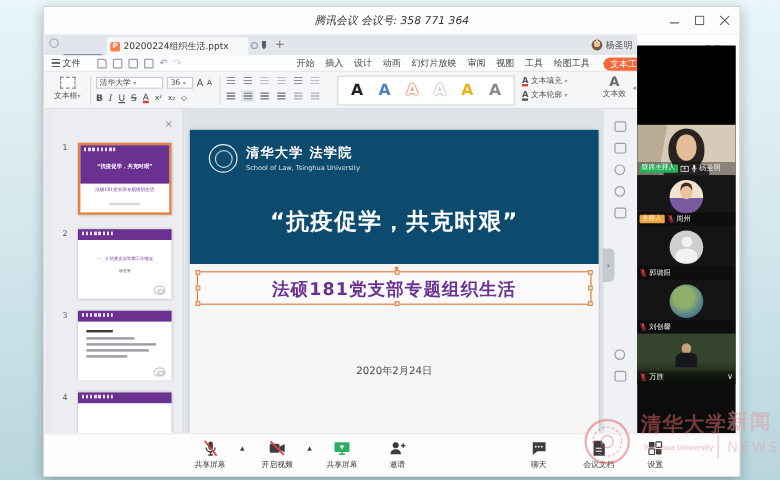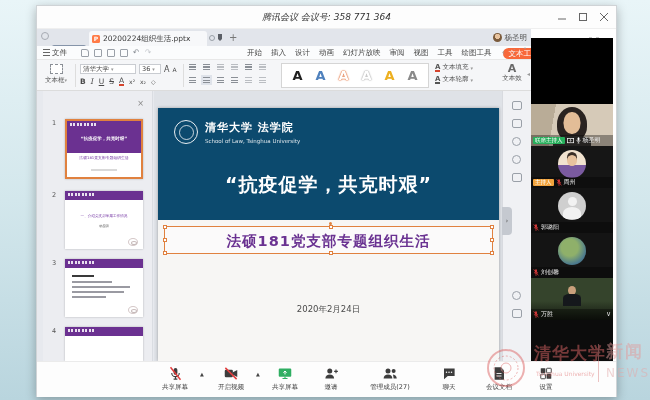--- a/index.html
+++ b/index.html
@@ -532,29 +532,20 @@
 
     <div class="mbtn" style="left:268px">
       <svg width="16" height="15" viewBox="0 0 24 24">
         <circle cx="10" cy="8" r="4" fill="#3d3d3d"></circle>
         <path d="M3 20c0-4 3.2-6.5 7-6.5s7 2.5 7 6.5z" fill="#3d3d3d"></path>
         <path d="M17 8.5h6M20 5.5v6" stroke="#3d3d3d" stroke-width="1.8"></path>
       </svg>
       <div class="mlabel">邀请</div>
     </div>
 
-    <div class="mbtn" style="left:327px">
-      <svg width="17" height="15" viewBox="0 0 26 24">
-        <circle cx="9" cy="8" r="4" fill="#3d3d3d"></circle>
-        <path d="M2 20c0-4 3-6.5 7-6.5s7 2.5 7 6.5z" fill="#3d3d3d"></path>
-        <circle cx="18" cy="8" r="3.2" fill="#3d3d3d"></circle>
-        <path d="M17 13.6c3.4.3 6 2.7 6 6.4h-5" fill="#3d3d3d"></path>
-      </svg>
-      <div class="mlabel">管理成员(27)</div>
-    </div>
 
     <div class="mbtn" style="left:436px">
       <svg width="14" height="15" viewBox="0 0 20 24">
         <path d="M3 2h10l5 5v15H3z" fill="#3d3d3d"></path>
         <path d="M13 2v5h5" fill="#6e6e6e"></path>
         <path d="M6 12h8M6 16h8" stroke="#fff" stroke-width="1.4"></path>
       </svg>
       <div class="mlabel">会议文档</div>
     </div>
 

